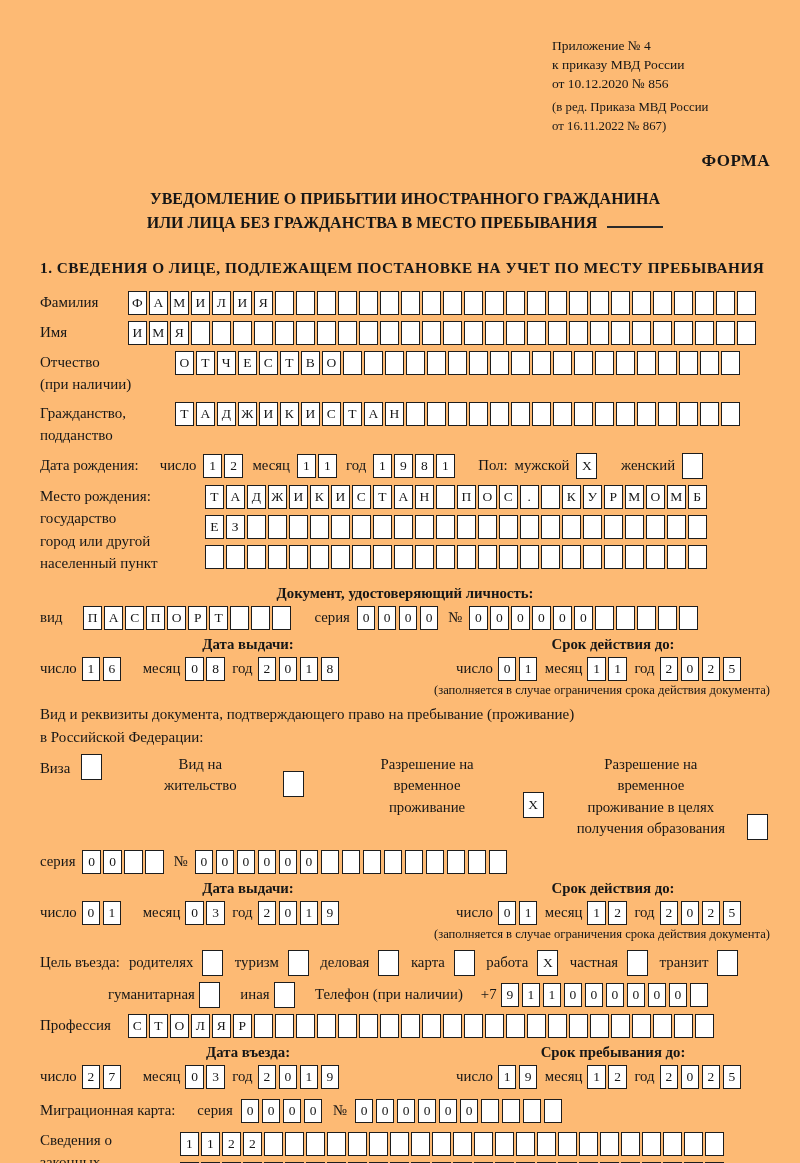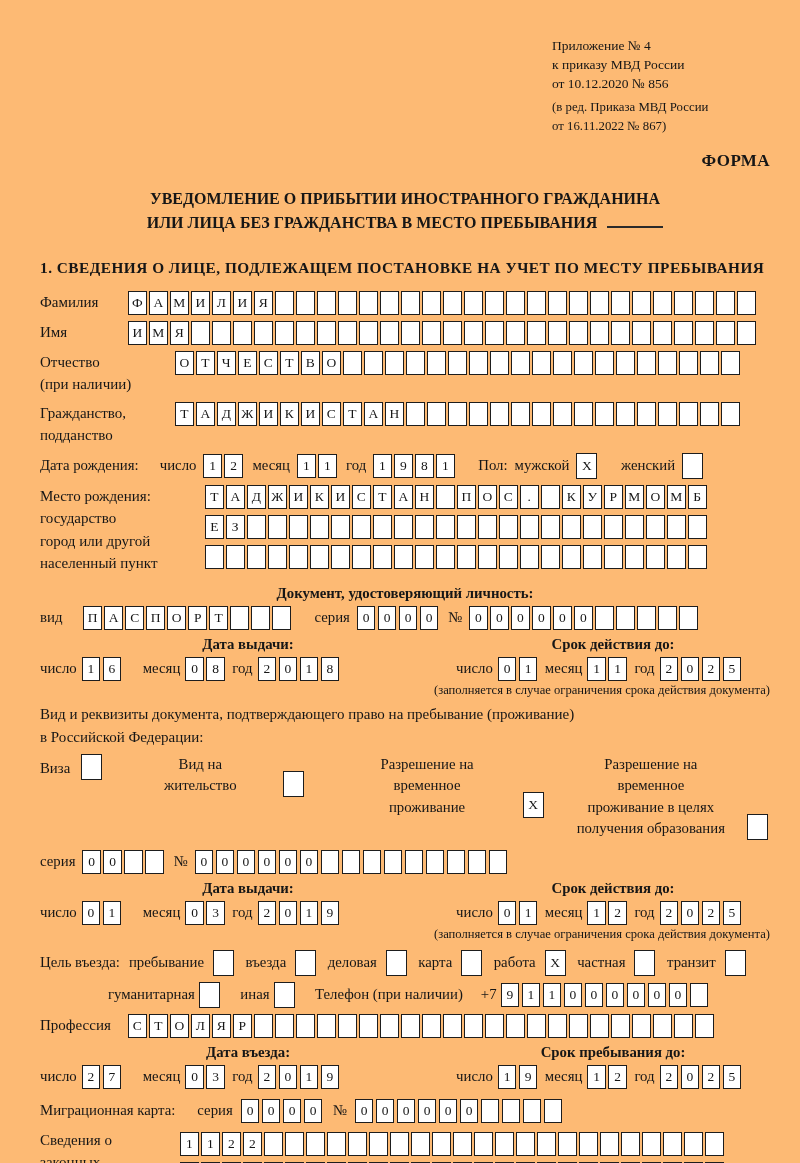--- a/index.html
+++ b/index.html
@@ -517,25 +517,25 @@
             <span class="cell">2</span>
             <span class="cell">5</span>
           </span>
       </div>
     </div>
   </div>
   <div class="note">(заполняется в случае ограничения срока действия документа)</div>
 
   <div class="inlinerow" style="gap:9px;">
     <span>Цель въезда:</span>
-    <span>пребывание</span>
-    <span class="cells cb">
-        <span class="cell"></span>
-      </span>
-    <span>въезда</span>
+    <span>родителях</span>
+    <span class="cells cb">
+        <span class="cell"></span>
+      </span>
+    <span>туризм</span>
     <span class="cells cb">
         <span class="cell"></span>
       </span>
     <span>деловая</span>
     <span class="cells cb">
         <span class="cell"></span>
       </span>
     <span>карта</span>
     <span class="cells cb">
         <span class="cell"></span>

